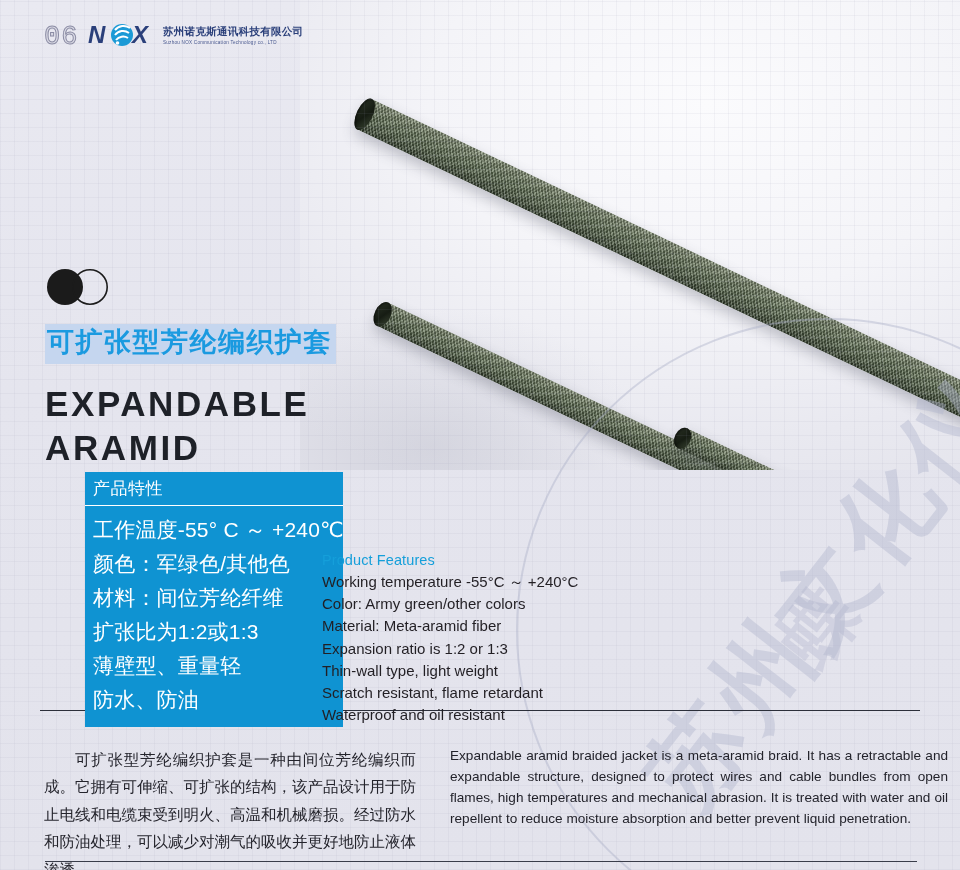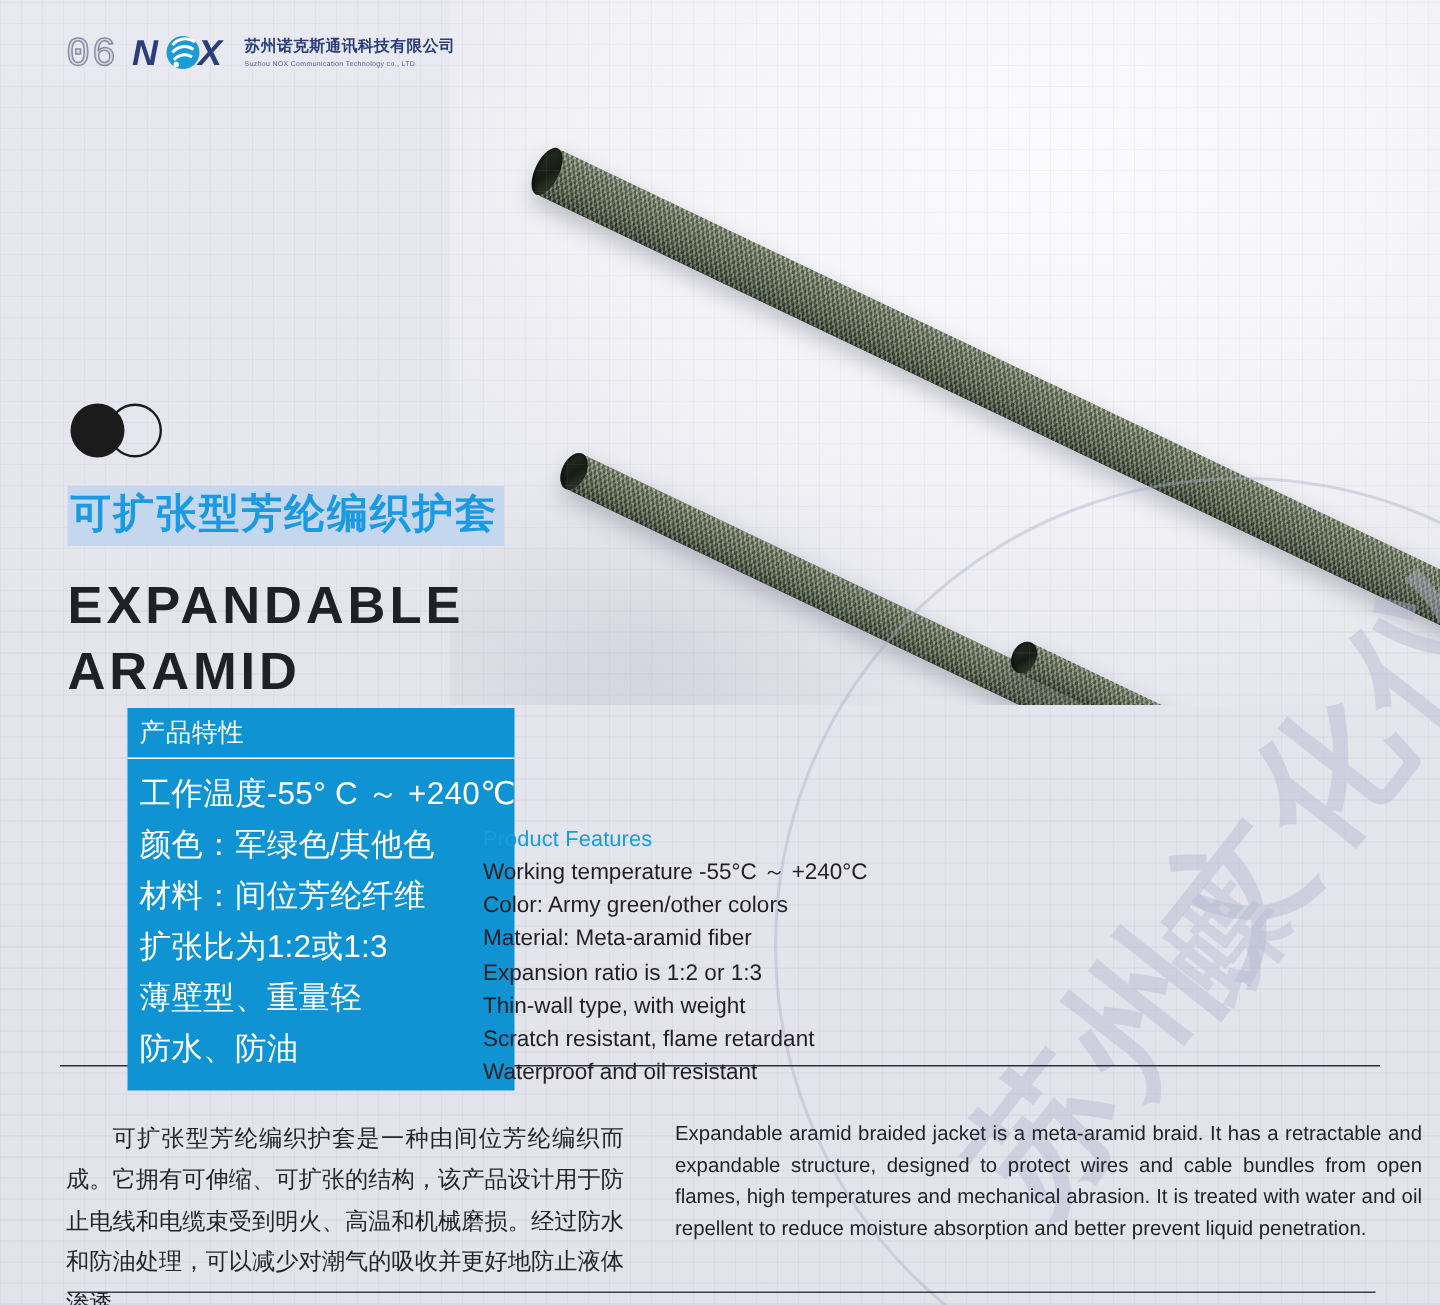--- a/index.html
+++ b/index.html
@@ -369,21 +369,21 @@
     </ul>
   </div>
 
   <div id="features-en">
     <div id="features-en-head">Product Features</div>
     <ul id="features-en-list">
       <li>Working temperature -55°C ～ +240°C</li>
       <li>Color: Army green/other colors</li>
       <li>Material: Meta-aramid fiber</li>
       <li>Expansion ratio is 1:2 or 1:3</li>
-      <li>Thin-wall type, with weight</li>
+      <li>Thin-wall type, light weight</li>
       <li>Scratch resistant, flame retardant</li>
       <li>Waterproof and oil resistant</li>
     </ul>
   </div>
 
   <div id="divider-top"></div>
   <div id="divider-bottom"></div>
 
   <p id="desc-cn">可扩张型芳纶编织护套是一种由间位芳纶编织而成。它拥有可伸缩、可扩张的结构，该产品设计用于防止电线和电缆束受到明火、高温和机械磨损。经过防水和防油处理，可以减少对潮气的吸收并更好地防止液体渗透。</p>
   <p id="desc-en">Expandable aramid braided jacket is a meta-aramid braid. It has a retractable and expandable structure, designed to protect wires and cable bundles from open flames, high temperatures and mechanical abrasion. It is treated with water and oil repellent to reduce moisture absorption and better prevent liquid penetration.</p>

